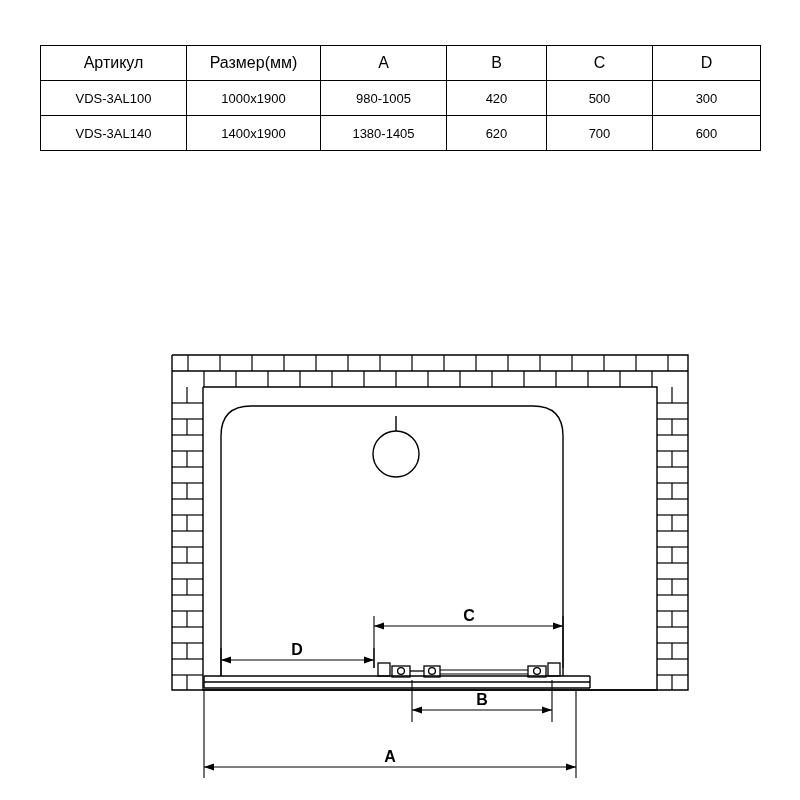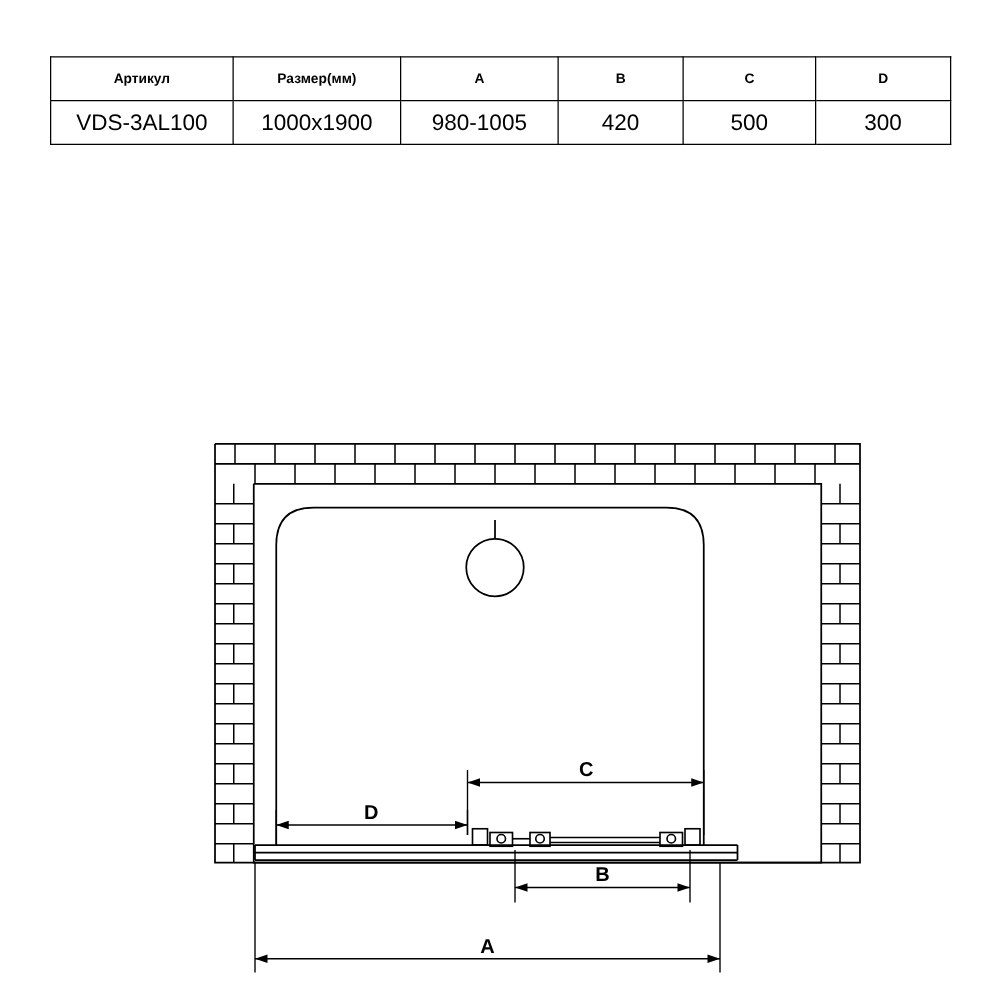--- a/index.html
+++ b/index.html
@@ -27,27 +27,27 @@
     border-collapse: collapse;
     width: 720px;
     table-layout: fixed;
   }
   table.spec th,
   table.spec td {
     border: 1px solid #000000;
     height: 34px;
     text-align: center;
     vertical-align: middle;
-    font-size: 18px;
+    font-size: 13px;
     padding: 0 2px;
     white-space: nowrap;
   }
   table.spec th {
-    font-weight: bold;
-    font-size: 11px;
+    font-weight: normal;
+    font-size: 16px;
   }
   table.spec col.c0 { width: 146px; }
   table.spec col.c1 { width: 134px; }
   table.spec col.c2 { width: 126px; }
   table.spec col.c3 { width: 100px; }
   table.spec col.c4 { width: 106px; }
   table.spec col.c5 { width: 108px; }
 
   
   .drawing {
@@ -92,20 +92,28 @@
     </thead>
     <tbody>
       <tr>
         <td>VDS-3AL100</td>
         <td>1000x1900</td>
         <td>980-1005</td>
         <td>420</td>
         <td>500</td>
         <td>300</td>
       </tr>
+      <tr>
+        <td>VDS-3AL140</td>
+        <td>1400x1900</td>
+        <td>1380-1405</td>
+        <td>620</td>
+        <td>700</td>
+        <td>600</td>
+      </tr>
     </tbody>
   </table>
 </div>
 
 <div class="drawing">
 <svg width="800" height="470" viewBox="0 0 800 470" xmlns="http://www.w3.org/2000/svg">
 
   <g fill="none" stroke="#000000" stroke-width="1.4">
 
     <polyline points="172,25 172,360 688,360 688,25 172,25"></polyline>

